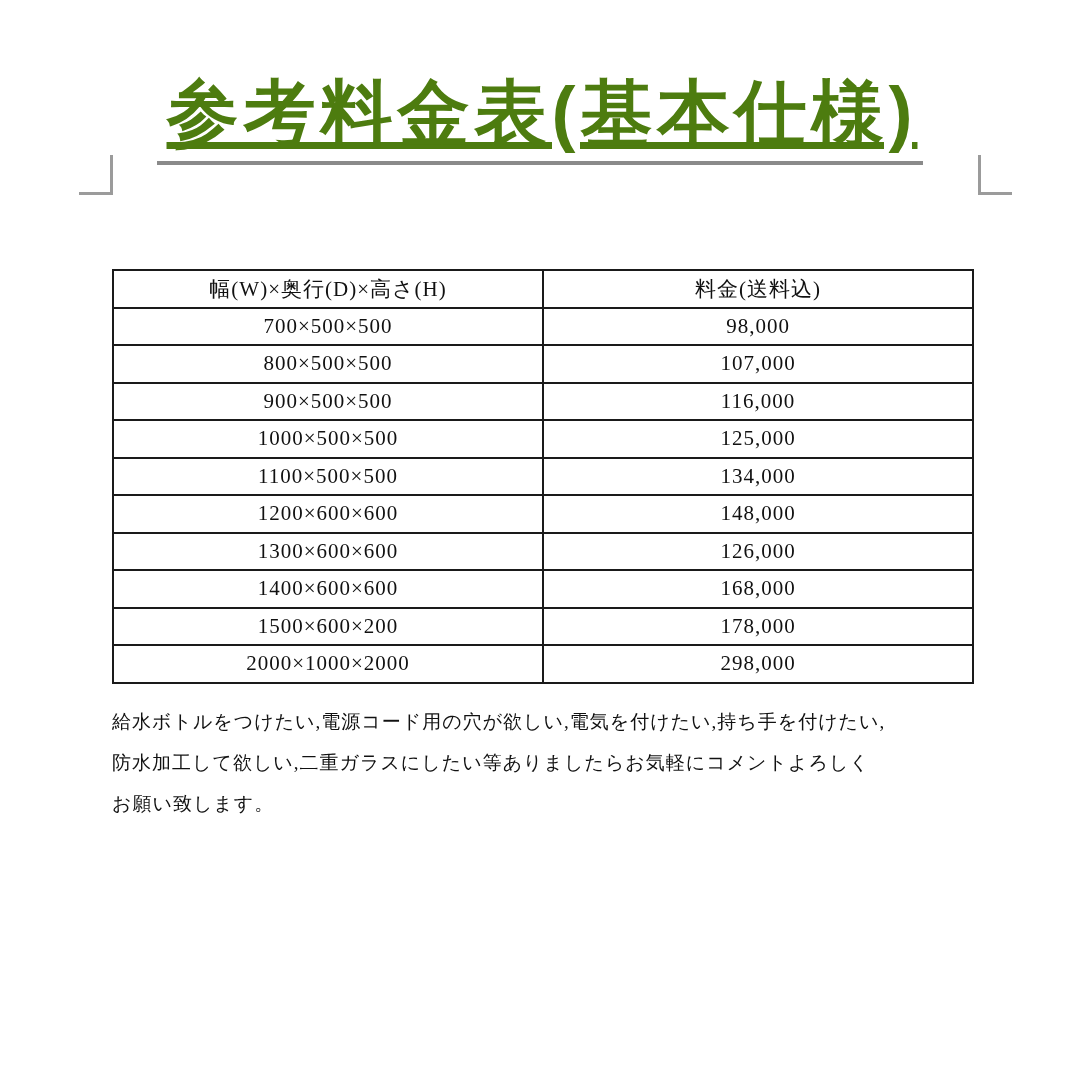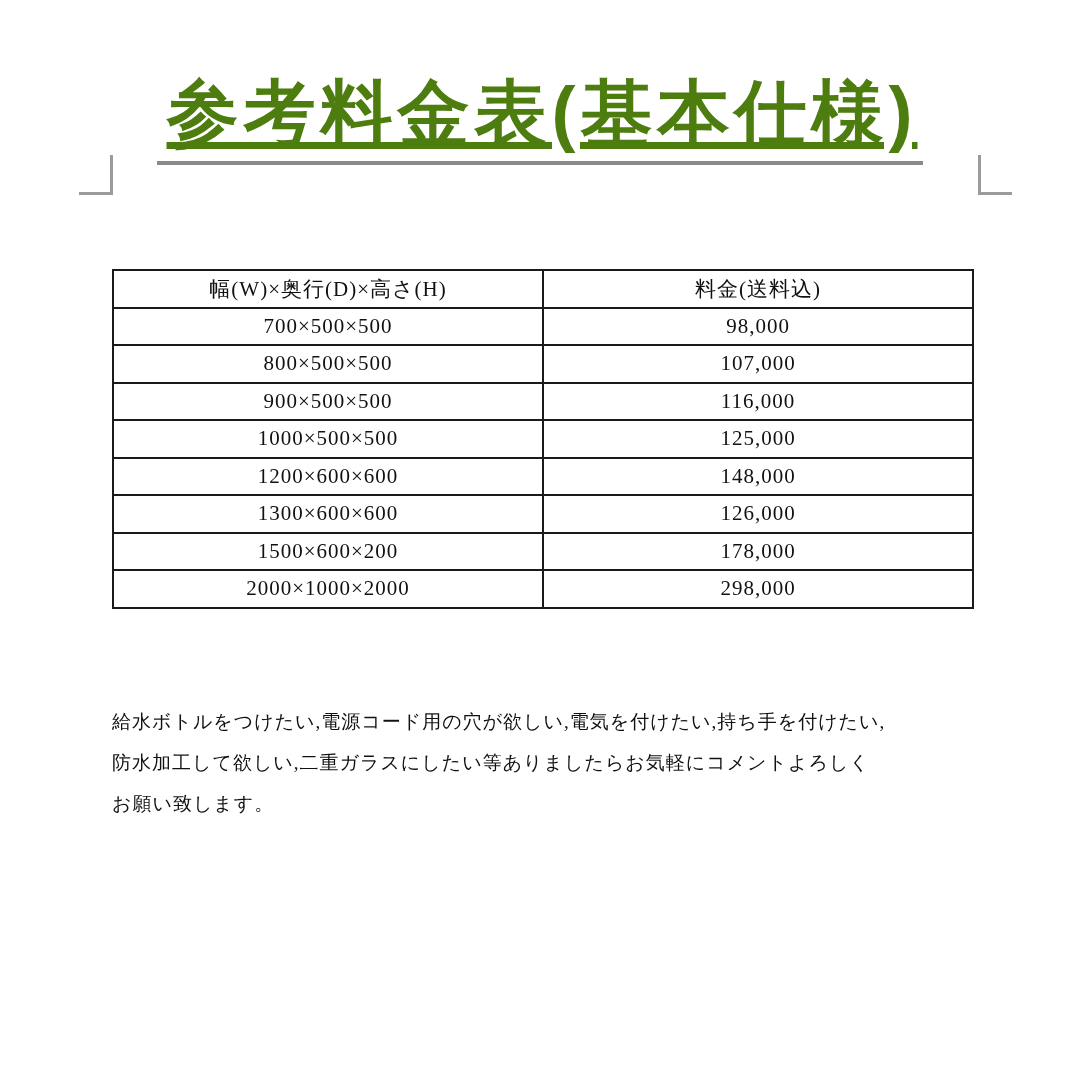--- a/index.html
+++ b/index.html
@@ -129,26 +129,34 @@
         </tr>
         <tr>
           <td>900×500×500</td>
           <td>116,000</td>
         </tr>
         <tr>
           <td>1000×500×500</td>
           <td>125,000</td>
         </tr>
         <tr>
+          <td>1100×500×500</td>
+          <td>134,000</td>
+        </tr>
+        <tr>
           <td>1200×600×600</td>
           <td>148,000</td>
         </tr>
         <tr>
           <td>1300×600×600</td>
           <td>126,000</td>
+        </tr>
+        <tr>
+          <td>1400×600×600</td>
+          <td>168,000</td>
         </tr>
         <tr>
           <td>1500×600×200</td>
           <td>178,000</td>
         </tr>
         <tr>
           <td>2000×1000×2000</td>
           <td>298,000</td>
         </tr>
       </tbody>

